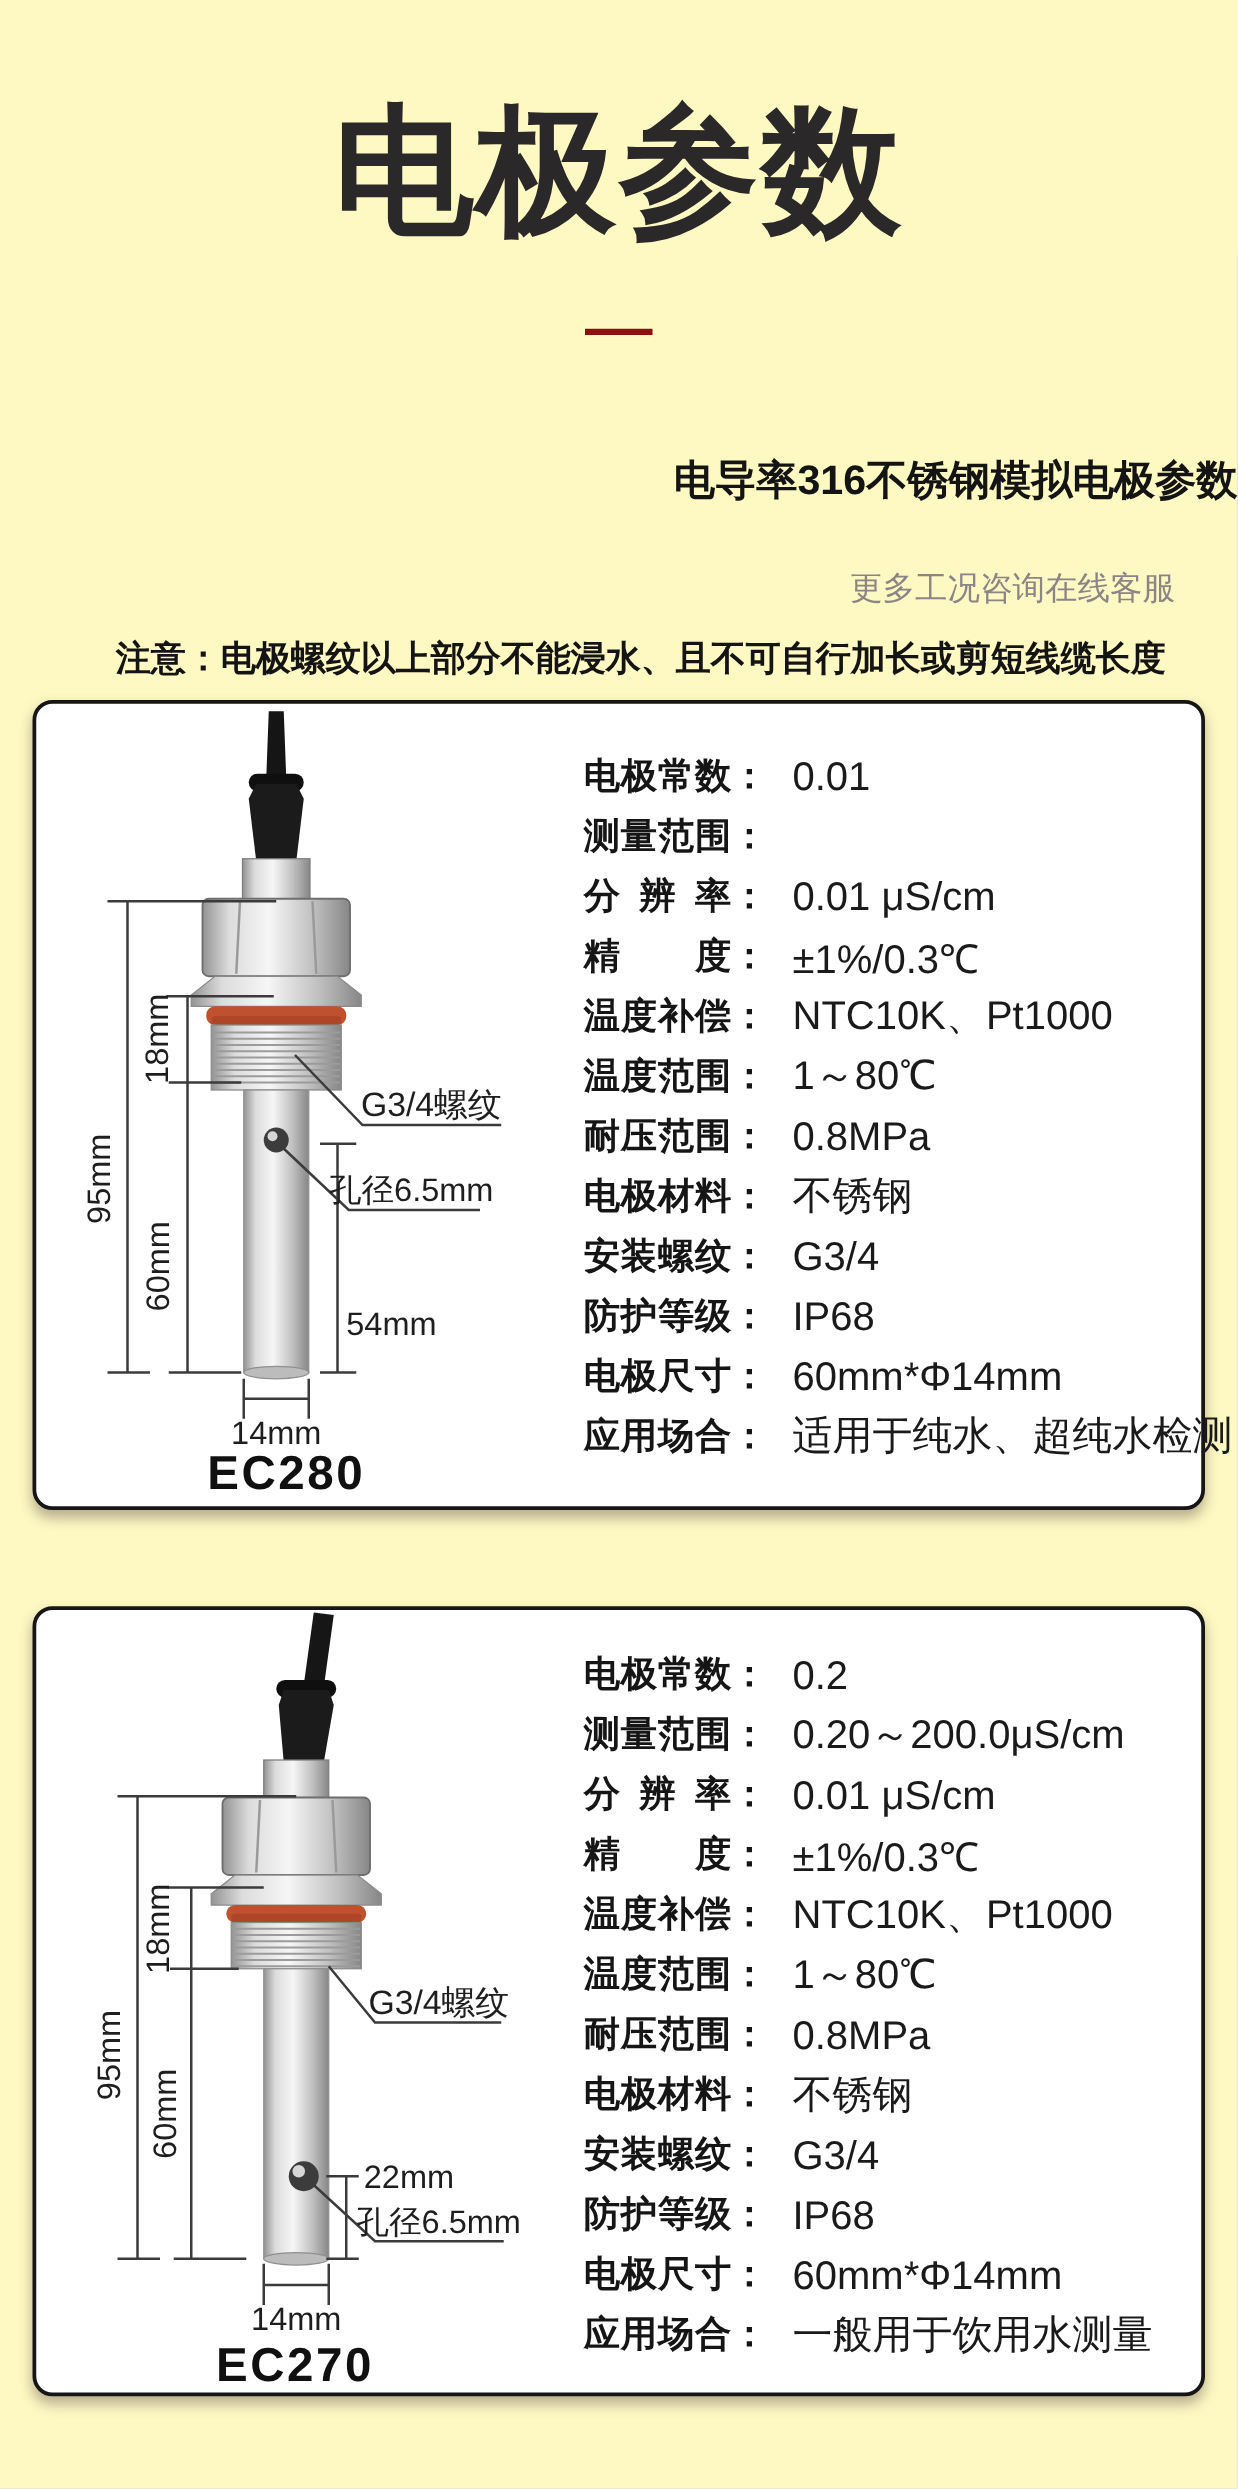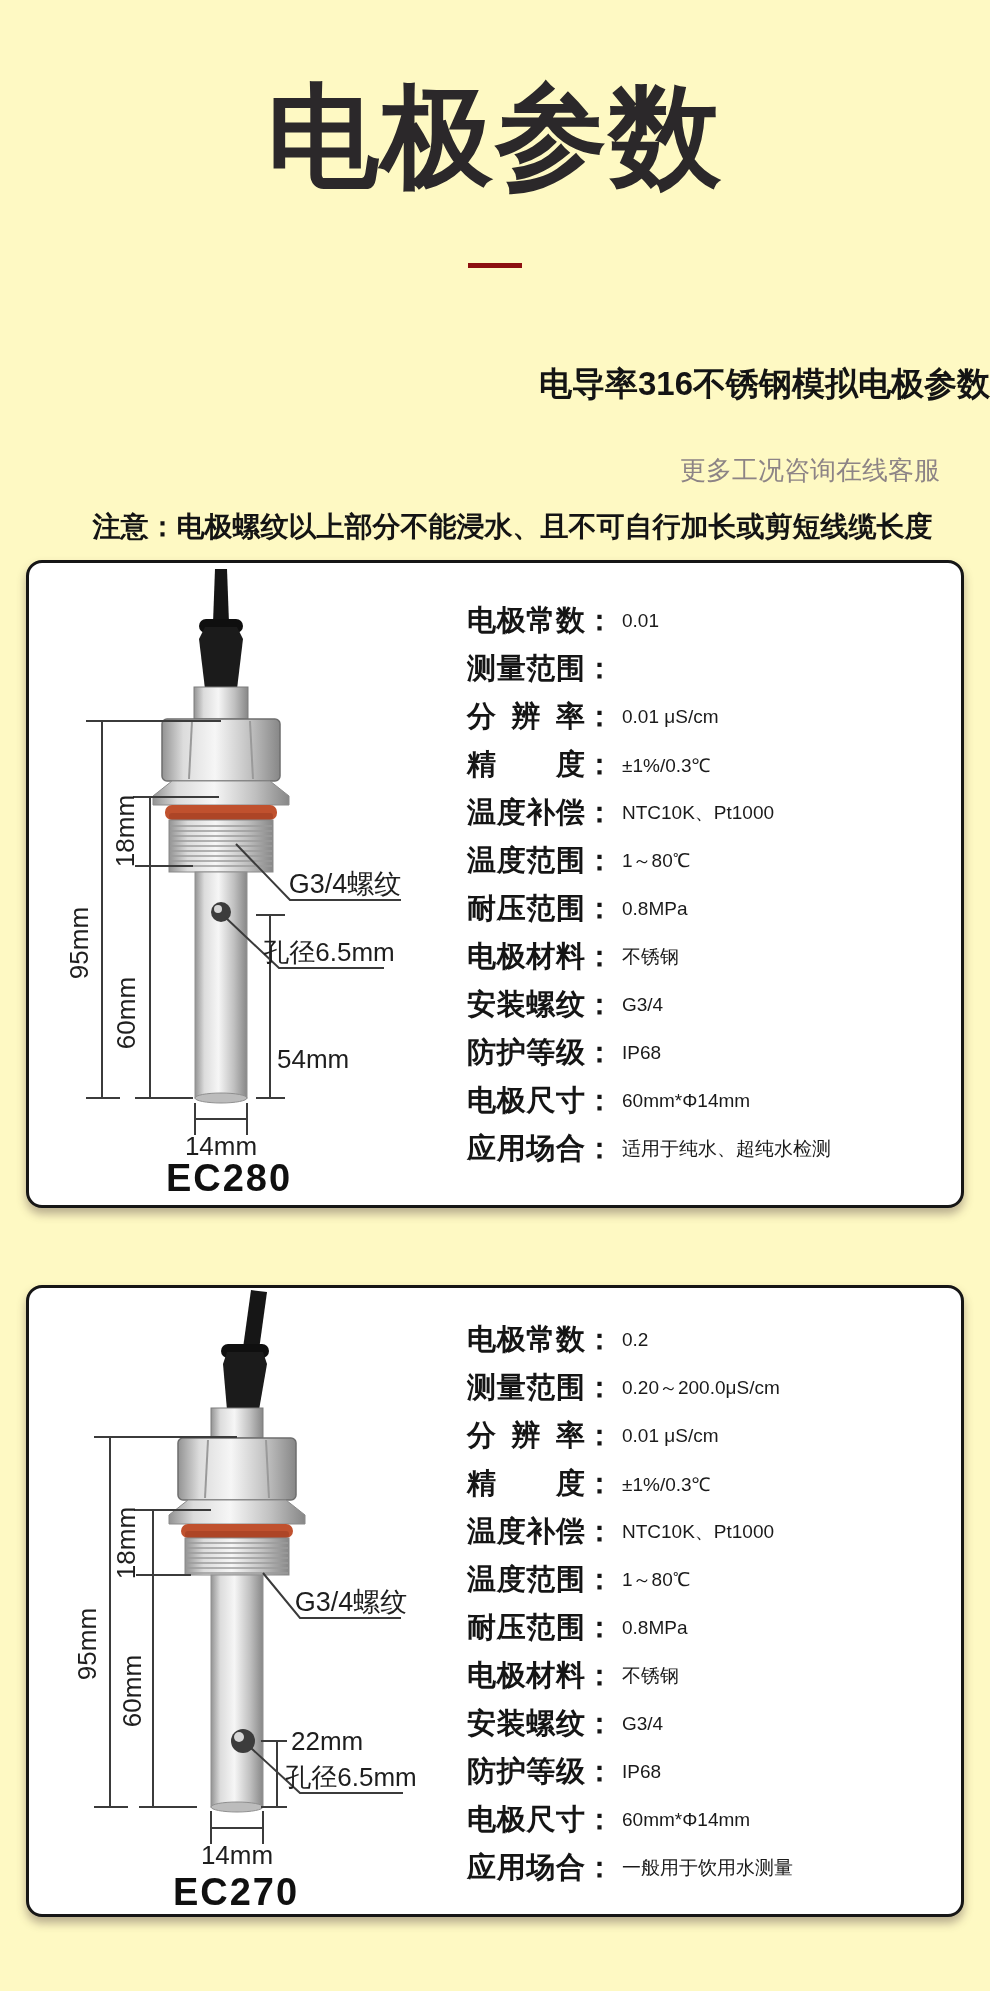--- a/index.html
+++ b/index.html
@@ -37,21 +37,21 @@
   .card2 { top:1285px; height:632px; }
   .specs { position:absolute; left:438px; }
   .card1 .specs { top:34px; }
   .card2 .specs { top:28px; }
   .spec-row { display:flex; align-items:center; height:48px; white-space:nowrap; }
   .lbl {
     display:inline-block; width:118px; font-size:29px; font-weight:700; color:#151515;
     text-align:justify; text-align-last:justify;
   }
   .colon { font-size:29px; font-weight:700; color:#151515; }
-  .val { margin-left:8px; font-size:19px; font-weight:500; color:#1a1a1a; }
+  .val { margin-left:20px; font-size:32px; font-weight:500; color:#1a1a1a; }
   svg.diagram { position:absolute; left:0; top:0; }
   .dim-text { font-size:26px; fill:#1e1e1e; font-weight:500; }
   .callout-text { font-size:27px; fill:#1e1e1e; font-weight:500; }
   .model-text { font-size:38px; font-weight:700; fill:#101010; letter-spacing:2px; }
 </style>
 </head>
 <body>
 
 <div class="page">
 

